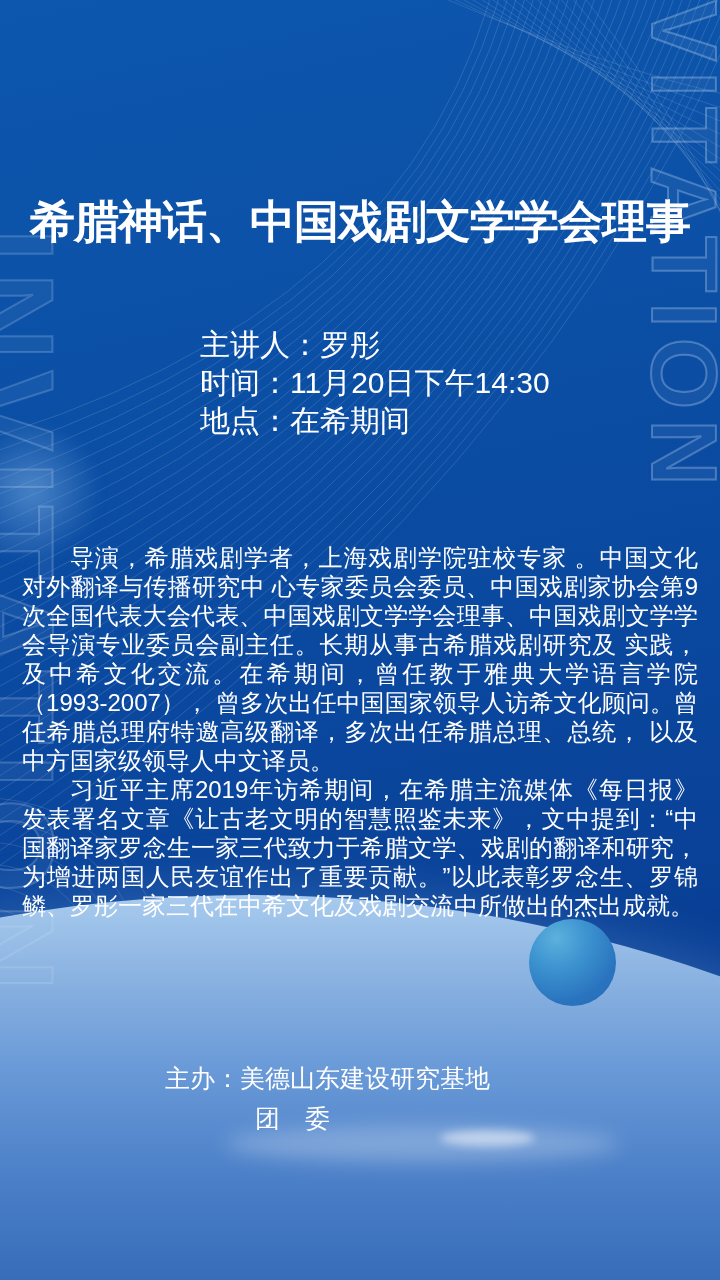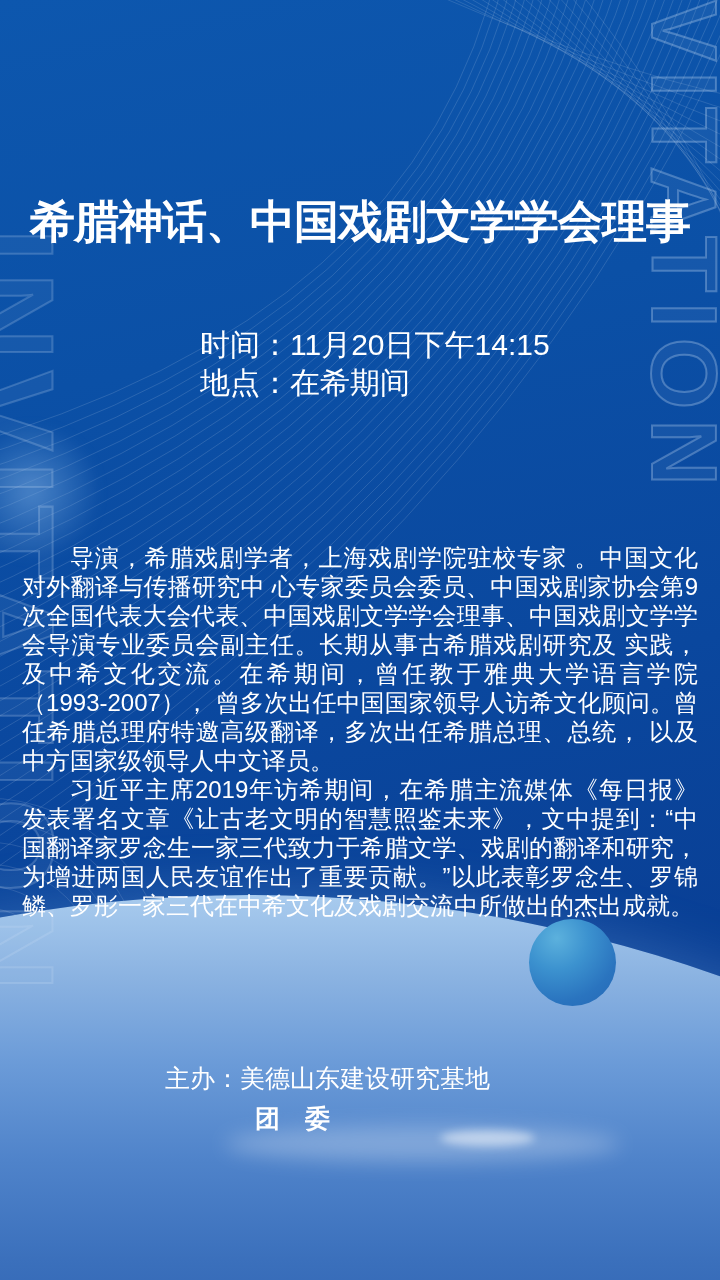--- a/index.html
+++ b/index.html
@@ -51,21 +51,21 @@
   .bio{
     position:absolute; left:22px; top:543px; width:676px;
     font-size:24px; line-height:29px; text-align:justify; text-justify:inter-ideograph;
     font-weight:500; z-index:5;
   }
   .bio p{margin:0; text-indent:2em;}
   .org{
     position:absolute; left:165px; top:1058px; font-size:25px; line-height:40px;
     font-weight:500; z-index:5;
   }
-  .org .line2{margin-left:90px;font-weight:bold;}
+  .org .line2{margin-left:90px;}
 </style>
 </head>
 <body>
 
 <div class="poster">
 
   <svg class="decor" id="decor" width="720" height="1280" viewBox="0 0 720 1280">
       <path d="M 500 -40 Q 420 320 -50 450" fill="none" stroke="rgba(255,255,255,0.13)" stroke-width="1"></path>
       <path d="M 508.9655172413793 -40 Q 424.82758620689657 325.86206896551727 -50 465.51724137931035" fill="none" stroke="rgba(255,255,255,0.13)" stroke-width="1"></path>
       <path d="M 517.9310344827586 -40 Q 429.6551724137931 331.7241379310345 -50 481.0344827586207" fill="none" stroke="rgba(255,255,255,0.13)" stroke-width="1"></path>
@@ -127,21 +127,22 @@
   <div class="watermark wm-right">INVITATION</div>
   <div class="watermark wm-left">INVITATION</div>
 
   <div class="accent-sphere"></div>
   <div class="glow"></div>
   <div class="glow-core"></div>
 
   <div class="title">希腊神话、中国戏剧文学学会理事</div>
 
   <div class="info">
-    <div>时间：11月20日下午14:15</div>
+    <div>主讲人：罗彤</div>
+    <div>时间：11月20日下午14:30</div>
     <div>地点：在希期间</div>
   </div>
 
   <div class="bio">
     <p>导演，希腊戏剧学者，上海戏剧学院驻校专家 。中国文化对外翻译与传播研究中 心专家委员会委员、中国戏剧家协会第9次全国代表大会代表、中国戏剧文学学会理事、中国戏剧文学学会导演专业委员会副主任。长期从事古希腊戏剧研究及 实践，及中希文化交流。在希期间，曾任教于雅典大学语言学院（1993-2007）， 曾多次出任中国国家领导人访希文化顾问。曾任希腊总理府特邀高级翻译，多次出任希腊总理、总统， 以及中方国家级领导人中文译员。</p>
     <p>习近平主席2019年访希期间，在希腊主流媒体《每日报》发表署名文章《让古老文明的智慧照鉴未来》，文中提到：“中国翻译家罗念生一家三代致力于希腊文学、戏剧的翻译和研究，为增进两国人民友谊作出了重要贡献。”以此表彰罗念生、罗锦鳞、罗彤一家三代在中希文化及戏剧交流中所做出的杰出成就。</p>
   </div>
 
   <div class="org">
     <div>主办：美德山东建设研究基地</div>

